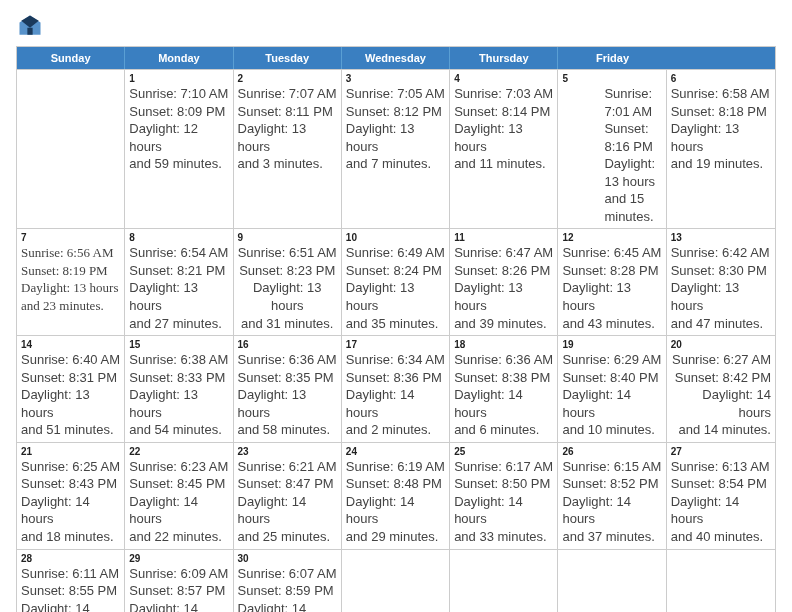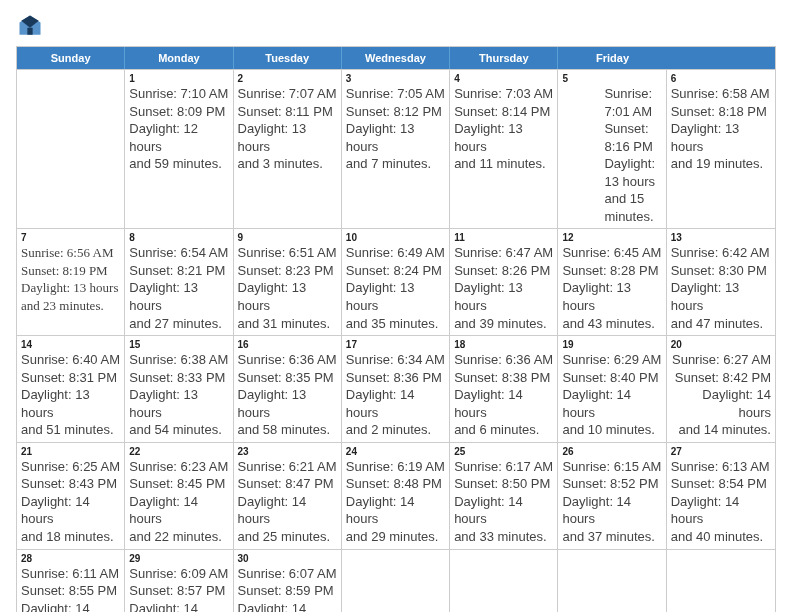--- a/index.html
+++ b/index.html
@@ -207,21 +207,21 @@
           </div>
           <div class="cal-cell">
             <div class="cell-day">8</div>
             <div class="cell-info" style="white-space: pre-line;">Sunrise: 6:54 AM
 Sunset: 8:21 PM
 Daylight: 13 hours
 and 27 minutes.</div>
           </div>
           <div class="cal-cell">
             <div class="cell-day">9</div>
-            <div class="cell-info" style="white-space: pre-line;">Sunrise: 6:51 AM
+            <div class="cell-info" style="white-space: pre-line; text-align: center;">Sunrise: 6:51 AM
 Sunset: 8:23 PM
 Daylight: 13 hours
 and 31 minutes.</div>
           </div>
           <div class="cal-cell">
             <div class="cell-day">10</div>
             <div class="cell-info" style="white-space: pre-line;">Sunrise: 6:49 AM
 Sunset: 8:24 PM
 Daylight: 13 hours
 and 35 minutes.</div>

